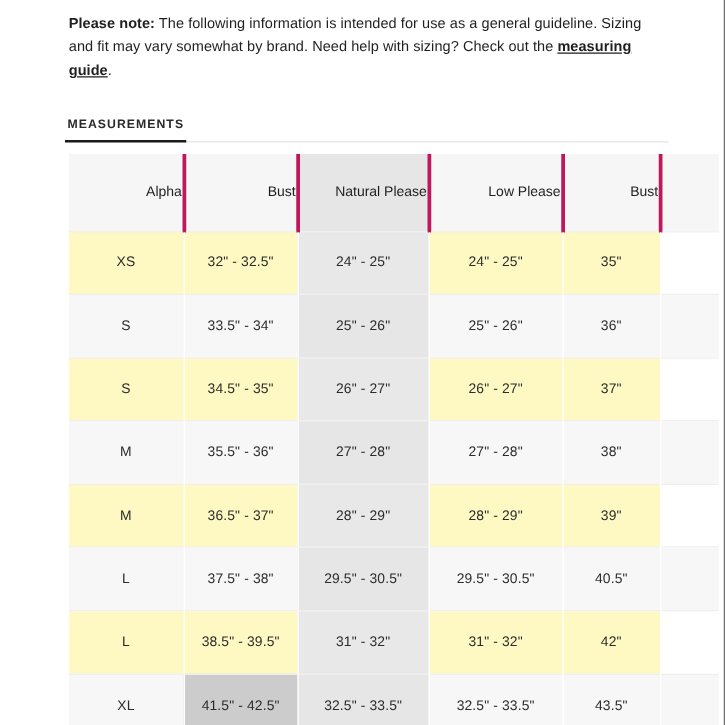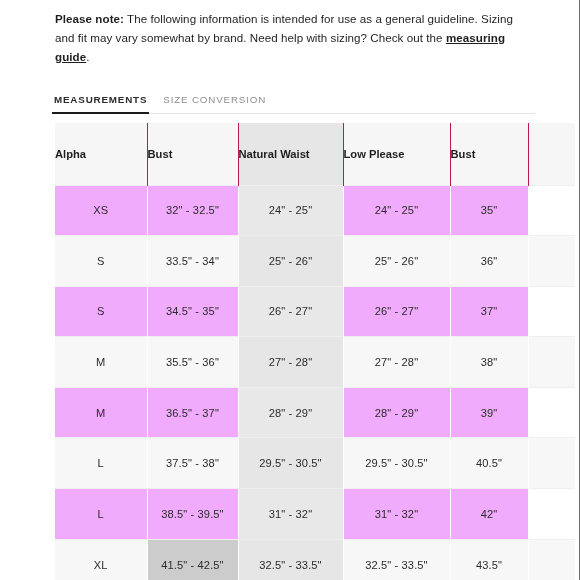--- a/index.html
+++ b/index.html
@@ -123,42 +123,42 @@
   col.c-alpha { width: 92px; }
   col.c-bust  { width: 91px; }
   col.c-nw    { width: 105px; }
   col.c-lw    { width: 107px; }
   col.c-hips  { width: 78px; }
   col.c-extra { width: 127px; }
 
   thead th {
     height: 62px;
     font-size: 11.2px;
-    font-weight: 700;
+    font-weight: 400;
     color: #1e1e1e;
-    text-align: left;
+    text-align: right;
     vertical-align: middle;
     background: #f6f6f6;
-    border-right: 1px solid #be185d;
+    border-right: 3px solid #be185d;
     white-space: nowrap;
   }
   thead th.hl { background: #e6e6e6; }
 
   tbody td {
     height: 50.6px;
     text-align: center;
     vertical-align: middle;
     color: #2b2b2b;
     font-size: 11.1px;
     border-right: 1px solid #ffffff;
     border-top: 1px solid #efefef;
     white-space: nowrap;
     letter-spacing: 0.01em;
   }
-  tbody tr.odd  td { background: #f0abfc; }
+  tbody tr.odd  td { background: #fef9c3; }
   tbody tr.even td { background: #f7f7f7; }
 
   tbody tr.odd  td.hl { background: #e8e8e8; }
   tbody tr.even td.hl { background: #e6e6e6; }
 
   
   tbody td.hover { background: #cccccc !important; }
 
   td.extra, th.extra {
     color: #dcdcdc;
@@ -171,40 +171,39 @@
 <body>
 
 <div id="page">
 
   <p id="note">
     <span class="strong">Please note:</span><span> The following information is intended for use as a general guideline. Sizing and fit may vary somewhat by brand. Need help with sizing? Check out the </span><a class="lnk" href="#">measuring guide</a><span>.</span>
   </p>
 
   <div id="tabs">
     <div class="tab active">MEASUREMENTS</div>
-    <div class="tab inactive">SIZE CONVERSION</div>
   </div>
   <div id="tabs-rule"></div>
 
 
   <div id="table-wrap">
     <table>
       <colgroup>
         <col class="c-alpha">
           <col class="c-bust">
           <col class="c-nw">
         <col class="c-lw">
           <col class="c-hips">
           <col class="c-extra">
       </colgroup>
       <thead>
         <tr>
           <th>Alpha</th>
           <th>Bust</th>
-          <th class="hl">Natural Waist</th>
+          <th class="hl">Natural Please</th>
           <th>Low Please</th>
           <th>Bust</th>
           <th class="extra"></th>
         </tr>
       </thead>
       <tbody id="tbody">
           <tr class="odd">
             <td class="">XS</td>
             <td class="">32" - 32.5"</td>
             <td class="hl">24" - 25"</td>

